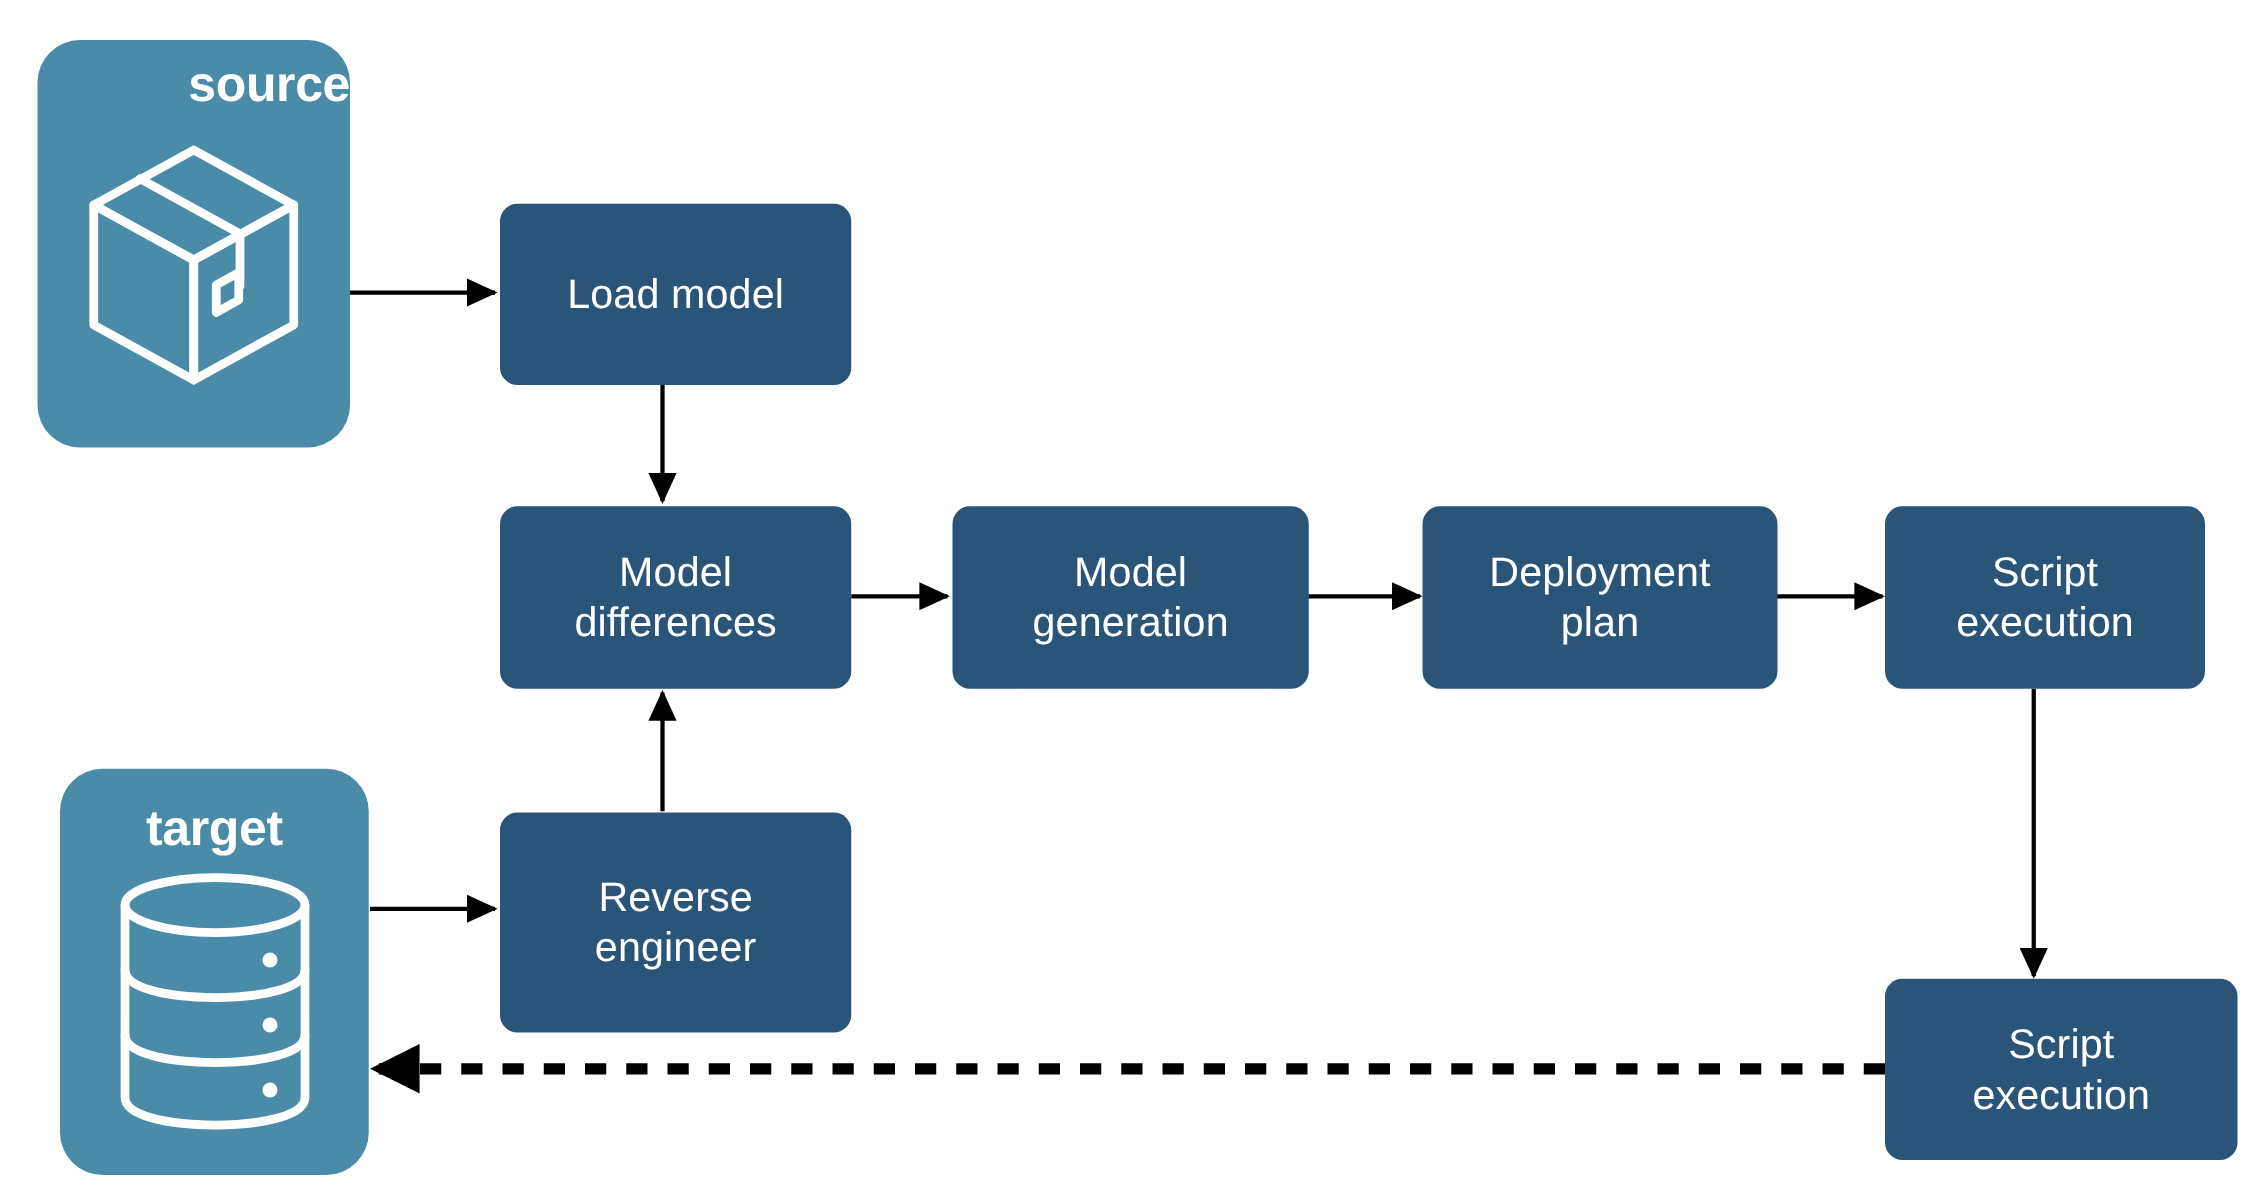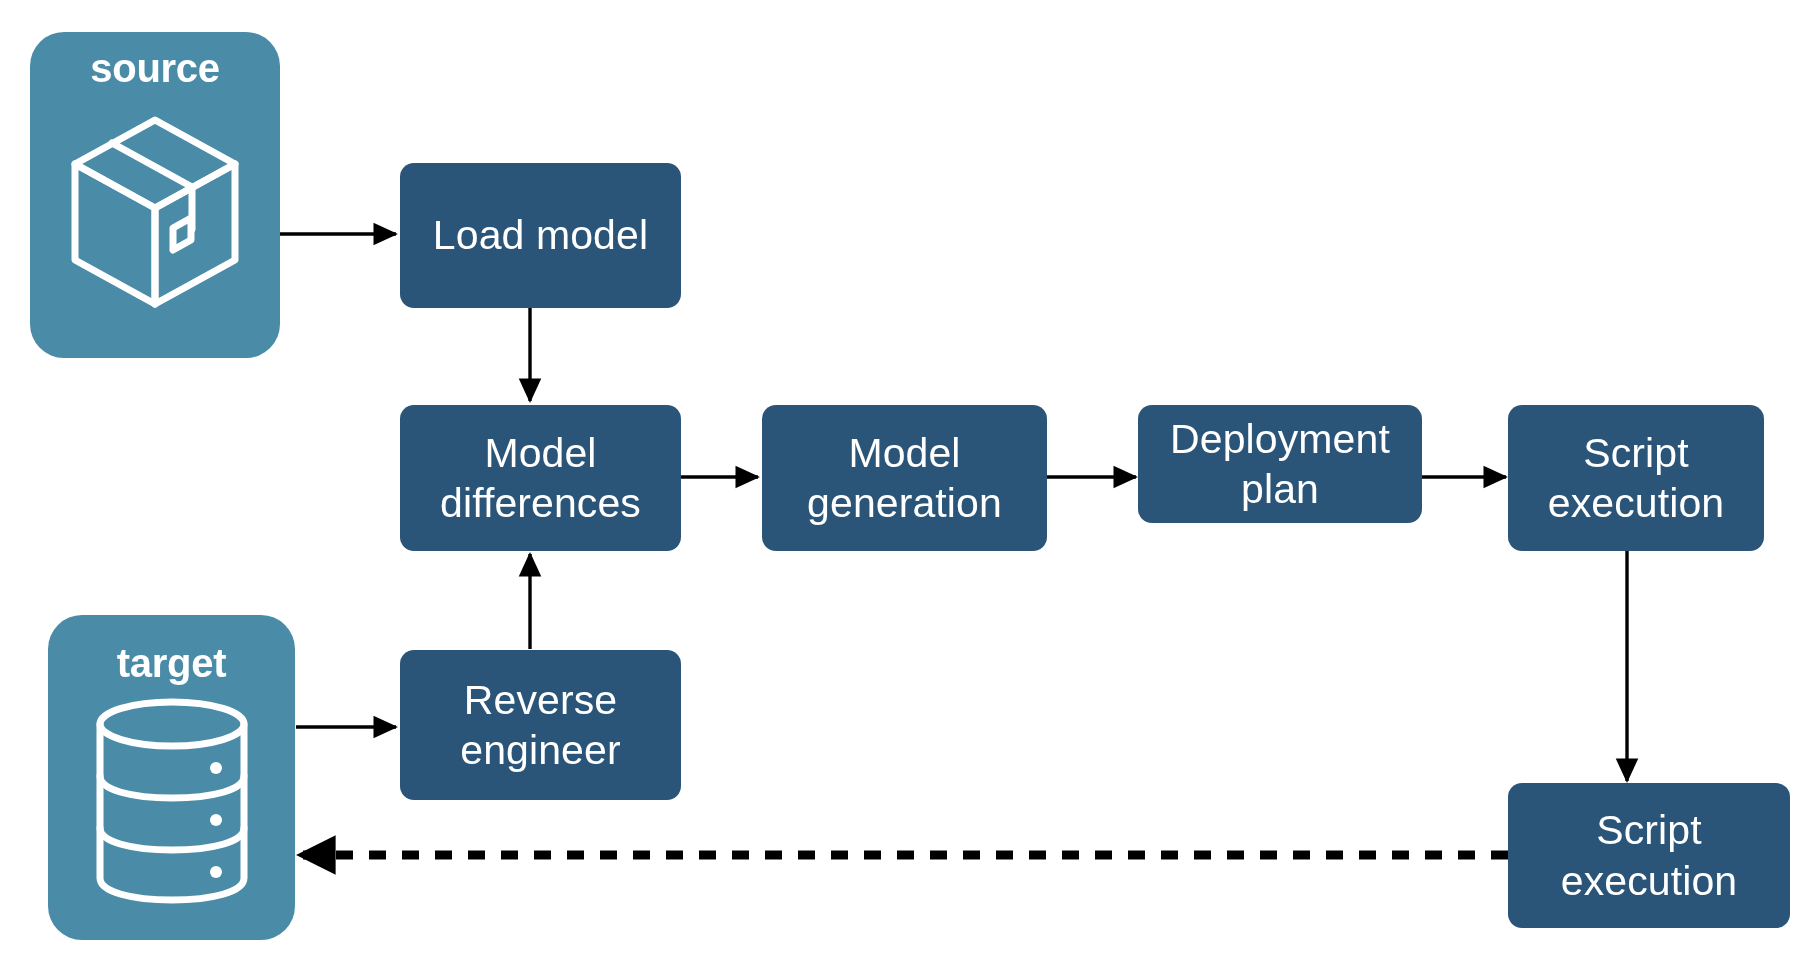--- a/index.html
+++ b/index.html
@@ -48,21 +48,21 @@
   .proc {
     position: absolute;
     box-sizing: border-box;
     background: #2a5578;
     border-radius: 14px;
     color: #ffffff;
     display: flex;
     align-items: center;
     justify-content: center;
     text-align: center;
-    font-size: 41px;
+    font-size: 33px;
     line-height: 1.22;
     letter-spacing: 0.1px;
     z-index: 3;
     padding: 4px 10px;
   }
   .proc span { display: block; }
   
   #edges {
     position: absolute;
     left: 0;
@@ -100,21 +100,21 @@
 
     <line x1="1627" y1="551" x2="1627" y2="781" stroke="#000000" stroke-width="3.4" marker-end="url(#arrowThin)"></line>
 
     <line x1="296" y1="727" x2="396" y2="727" stroke="#000000" stroke-width="3.4" marker-end="url(#arrowThin)"></line>
 
     <line x1="530" y1="649" x2="530" y2="554" stroke="#000000" stroke-width="3.4" marker-end="url(#arrowThin)"></line>
 
     <line x1="1508" y1="855" x2="300" y2="855" stroke="#000000" stroke-width="9" stroke-dasharray="17 16" marker-end="url(#arrowThick)"></line>
   </svg>
 
-  <div class="endpoint" style="left:30px; top:32px; width:250px; height:326px; padding:16px 0 22px 0;">
+  <div class="endpoint" style="left:30px; top:32px; width:250px; height:326px; padding:16px 0 22px 0;align-items:flex-end;">
     <div class="endpoint-label">source</div>
     <div class="endpoint-icon">
       <svg width="180" height="200" viewBox="0 0 180 200" xmlns="http://www.w3.org/2000/svg" fill="none" stroke="#ffffff" stroke-width="7" stroke-linejoin="round" stroke-linecap="round">
 
         <path d="M90 8 L170 52 L90 96 L10 52 Z"></path>
 
         <path d="M10 52 L10 148 L90 192 L90 96 Z"></path>
 
         <path d="M170 52 L170 148 L90 192 L90 96 Z"></path>
 
@@ -159,35 +159,35 @@
     </div>
   </div>
 
   <div class="proc" style="left:762px; top:405px; width:285px; height:146px;">
     <div>
       <span>Model</span>
       <span>generation</span>
     </div>
   </div>
 
-  <div class="proc" style="left:1138px; top:405px; width:284px; height:118px;">
+  <div class="proc" style="left:1138px; top:405px; width:284px; height:146px;">
     <div>
       <span>Deployment</span>
       <span>plan</span>
     </div>
   </div>
 
   <div class="proc" style="left:1508px; top:405px; width:256px; height:146px;">
     <div>
       <span>Script</span>
       <span>execution</span>
     </div>
   </div>
 
-  <div class="proc" style="left:400px; top:650px; width:281px; height:150px;">
+  <div class="proc" style="left:400px; top:650px; width:281px; height:176px;">
     <div>
       <span>Reverse</span>
       <span>engineer</span>
     </div>
   </div>
 
   <div class="proc" style="left:1508px; top:783px; width:282px; height:145px;">
     <div>
       <span>Script</span>
       <span>execution</span>

